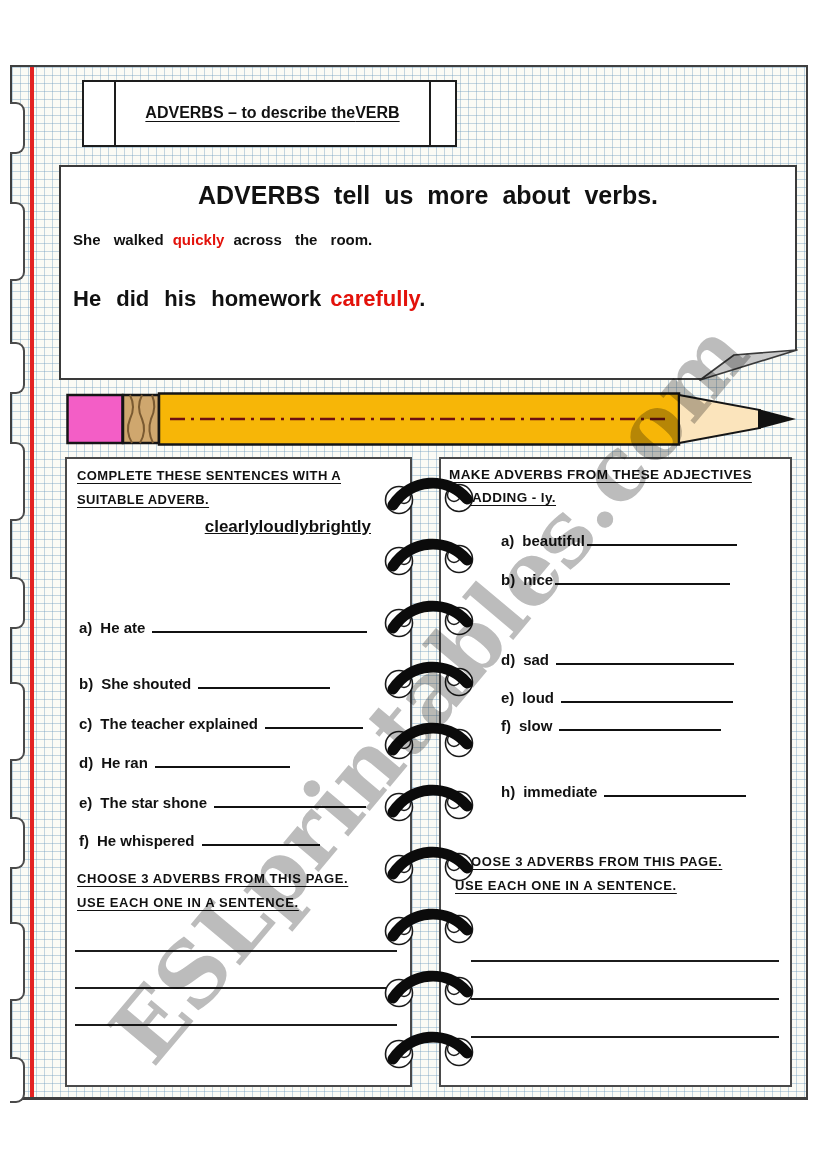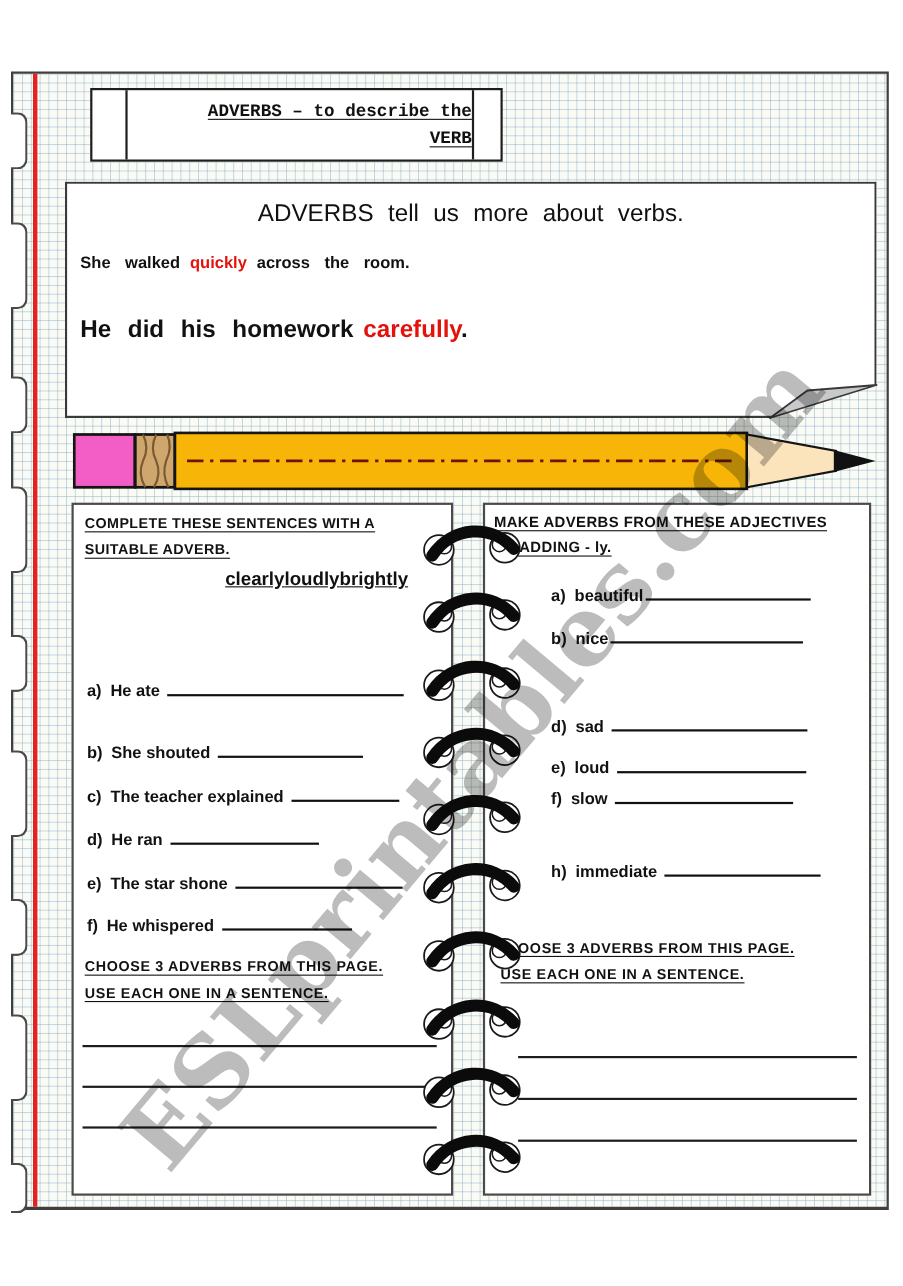--- a/index.html
+++ b/index.html
@@ -16,36 +16,36 @@
         background-size:8px 8px;}
   .margin-line{position:absolute;left:18px;top:0;bottom:0;width:4px;background:#e32222;z-index:3;}
   .notch{position:absolute;left:-2px;width:13px;background:#ffffff;z-index:4;
          border:2px solid #4a4a4a;border-left:none;border-radius:0 9px 9px 0;}
 
   
   .title-table{position:absolute;left:70px;top:13px;width:375px;height:67px;z-index:5;
                background:#fff;border:2px solid #1d1d1d;box-sizing:border-box;display:flex;}
   .tcell-l{width:30px;border-right:2px solid #1d1d1d;}
   .tcell-r{width:24px;border-left:2px solid #1d1d1d;}
-  .tcell-m{flex:1;display:flex;flex-direction:column;justify-content:center;align-items:flex-end;
-           font-weight:bold;font-size:16px;line-height:1.55;font-family:Liberation Mono, monospace;}
+  .tcell-m{flex:1;display:flex;flex-direction:row;justify-content:center;align-items:center;
+           font-weight:bold;font-size:16px;line-height:1.55;}
   .u{text-decoration:underline;text-underline-offset:3px;}
 
   .namedate{position:absolute;left:518px;top:11px;width:264px;height:74px;z-index:5;
             background:#fff;border:2px solid #1d1d1d;box-sizing:border-box;
             font-size:13px;letter-spacing:.5px;color:#222;padding:10px 10px 0 12px;}
   .nd-row{margin-bottom:13px;white-space:nowrap;}
   .nd-blank{display:inline-block;height:.8em;border-bottom:2px dashed #3a3a3a;margin-left:7px;}
 
   
   .intro{position:absolute;left:47px;top:98px;width:738px;height:215px;z-index:5;
          background:#fff;border:2px solid #3a3a3a;box-sizing:border-box;
          clip-path:polygon(0 0,100% 0,100% calc(100% - 30px),calc(100% - 97px) 100%,0 100%);}
   .intro-h{position:absolute;left:0;right:0;top:14px;text-align:center;
-           font-size:22px;font-weight:normal;word-spacing:7px;}
+           font-size:25px;font-weight:bold;word-spacing:7px;}
   .intro-s1{position:absolute;left:12px;top:64px;font-size:15px;font-weight:bold;word-spacing:9px;}
   .intro-s2{position:absolute;left:12px;top:119px;font-size:22px;font-weight:bold;word-spacing:9px;}
   .adv{color:#e3120b;margin-left:9px;}
   .postpad{margin-left:9px;}
   .fold{position:absolute;left:686px;top:279px;z-index:6;}
 
   .pencil{position:absolute;left:54px;top:325px;z-index:5;}
 
   
   .panel{position:absolute;top:390px;height:630px;background:#fff;z-index:5;

